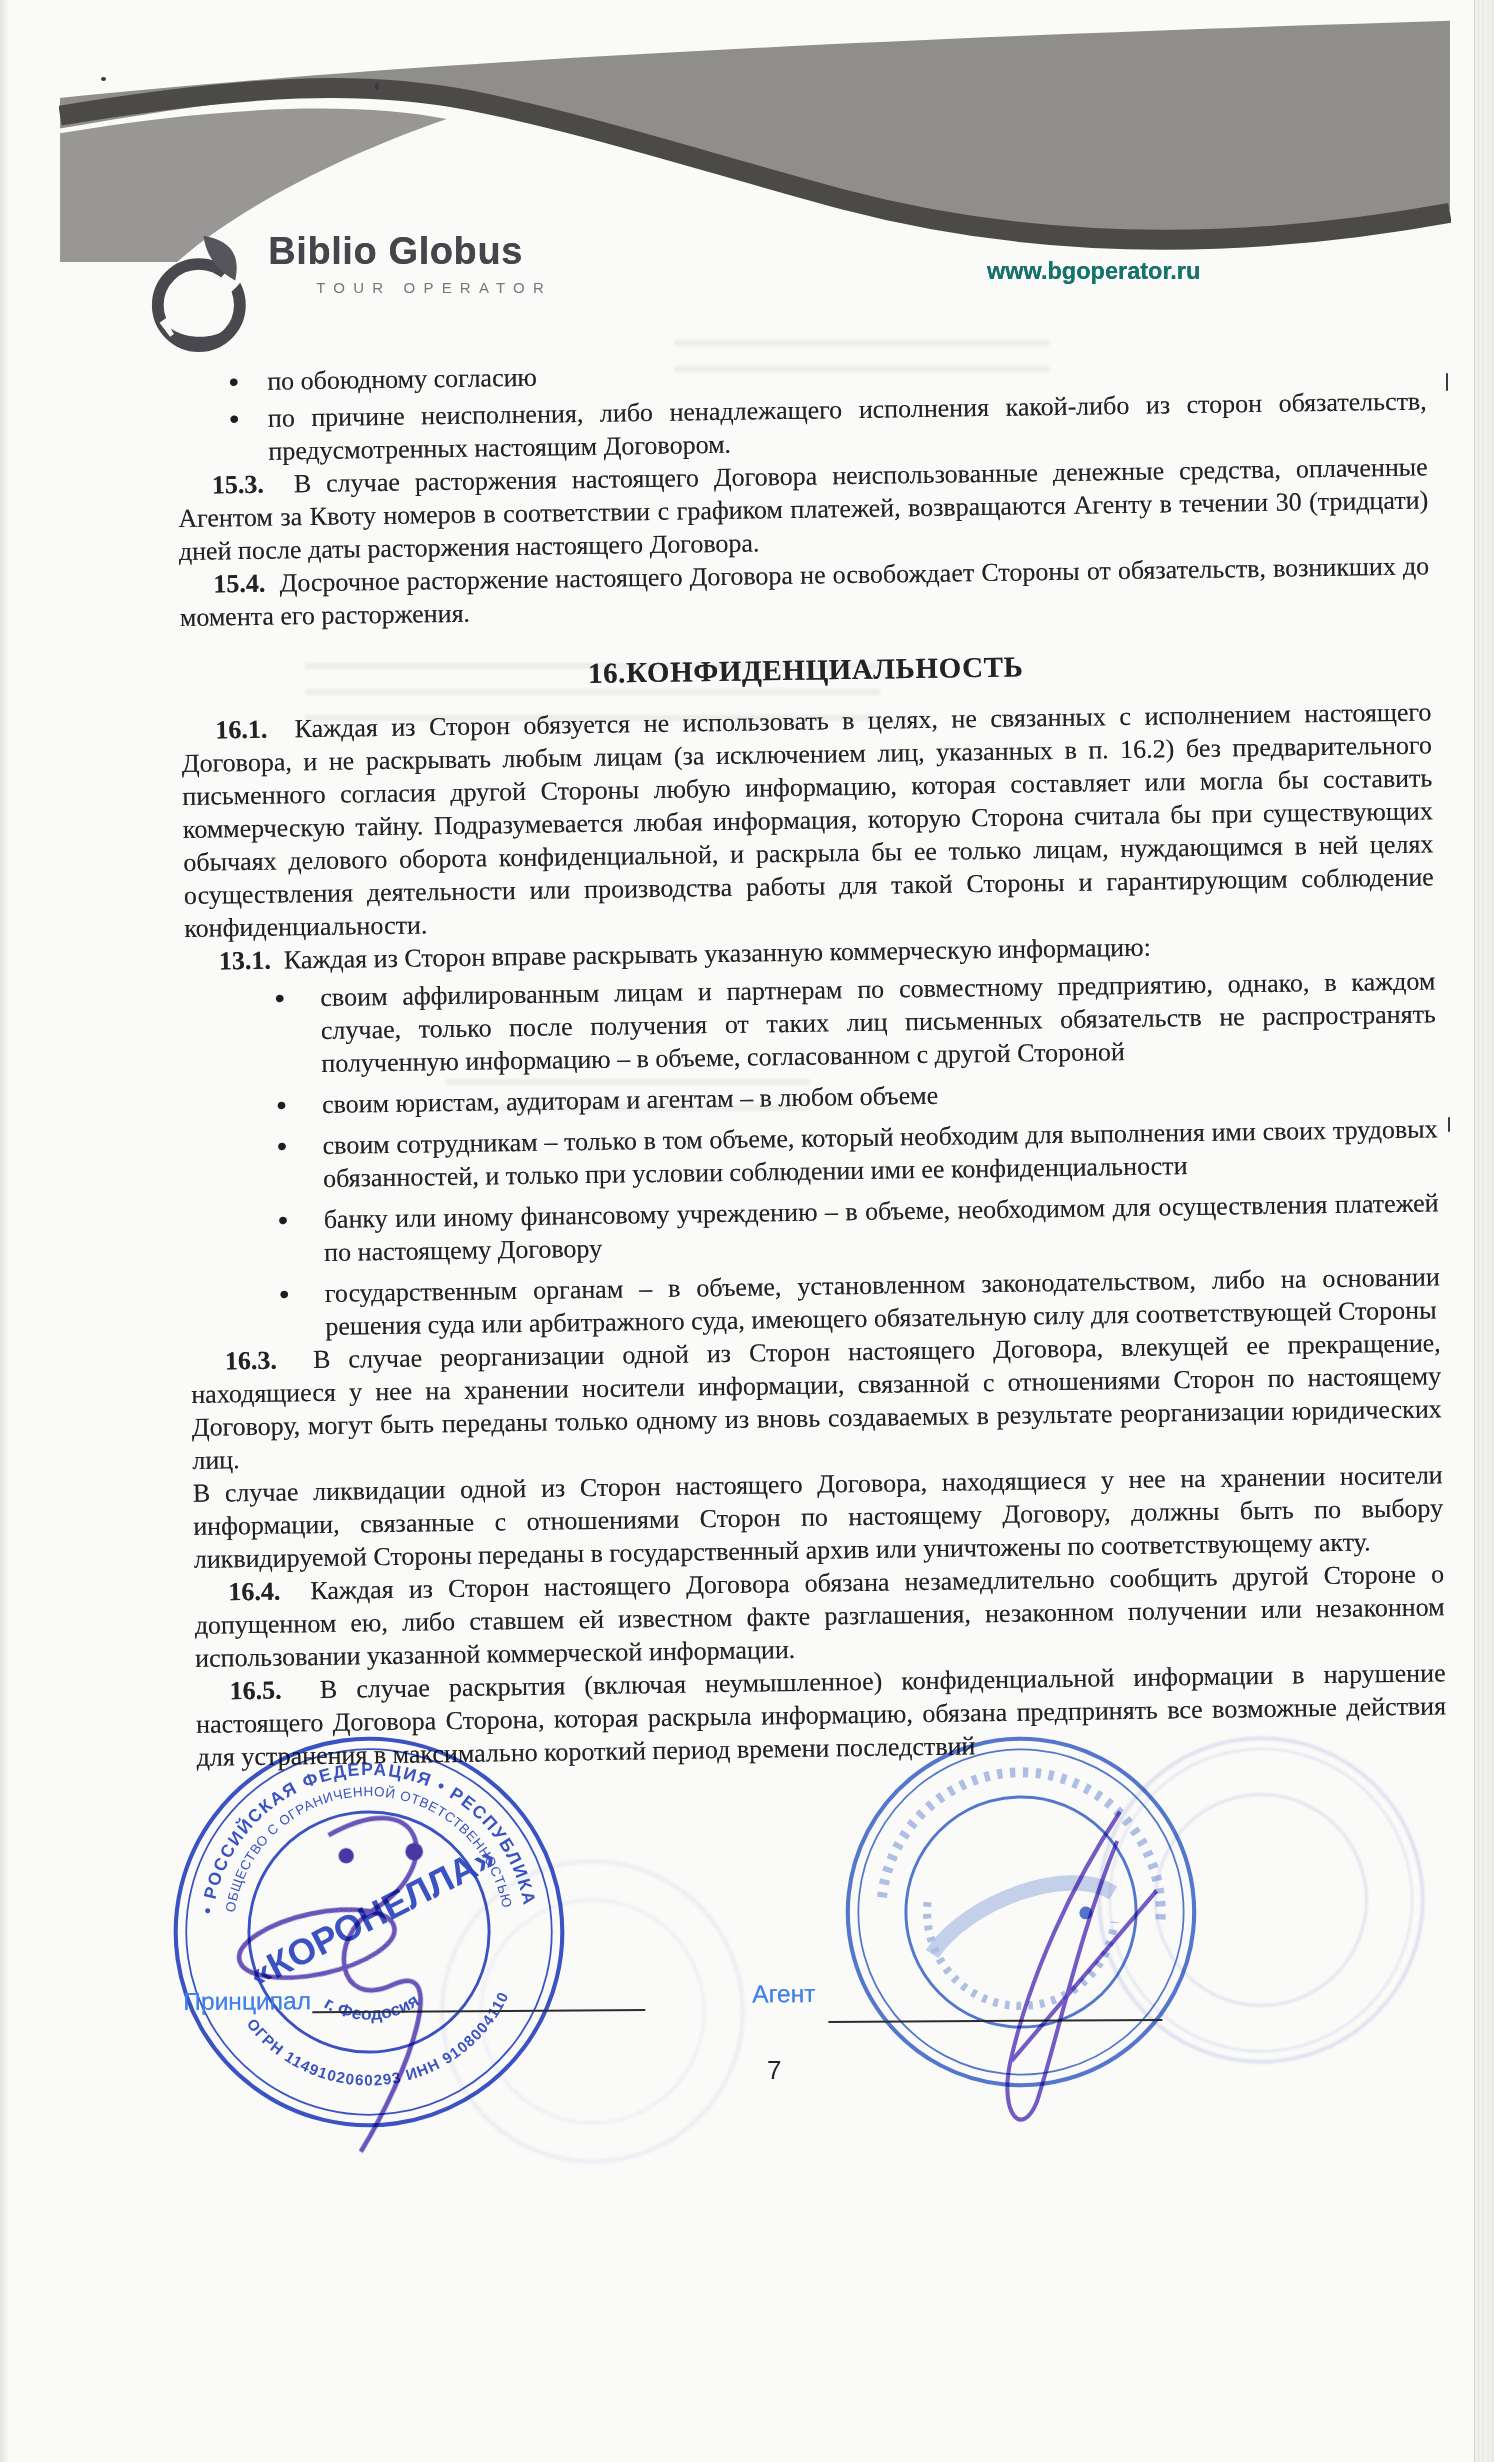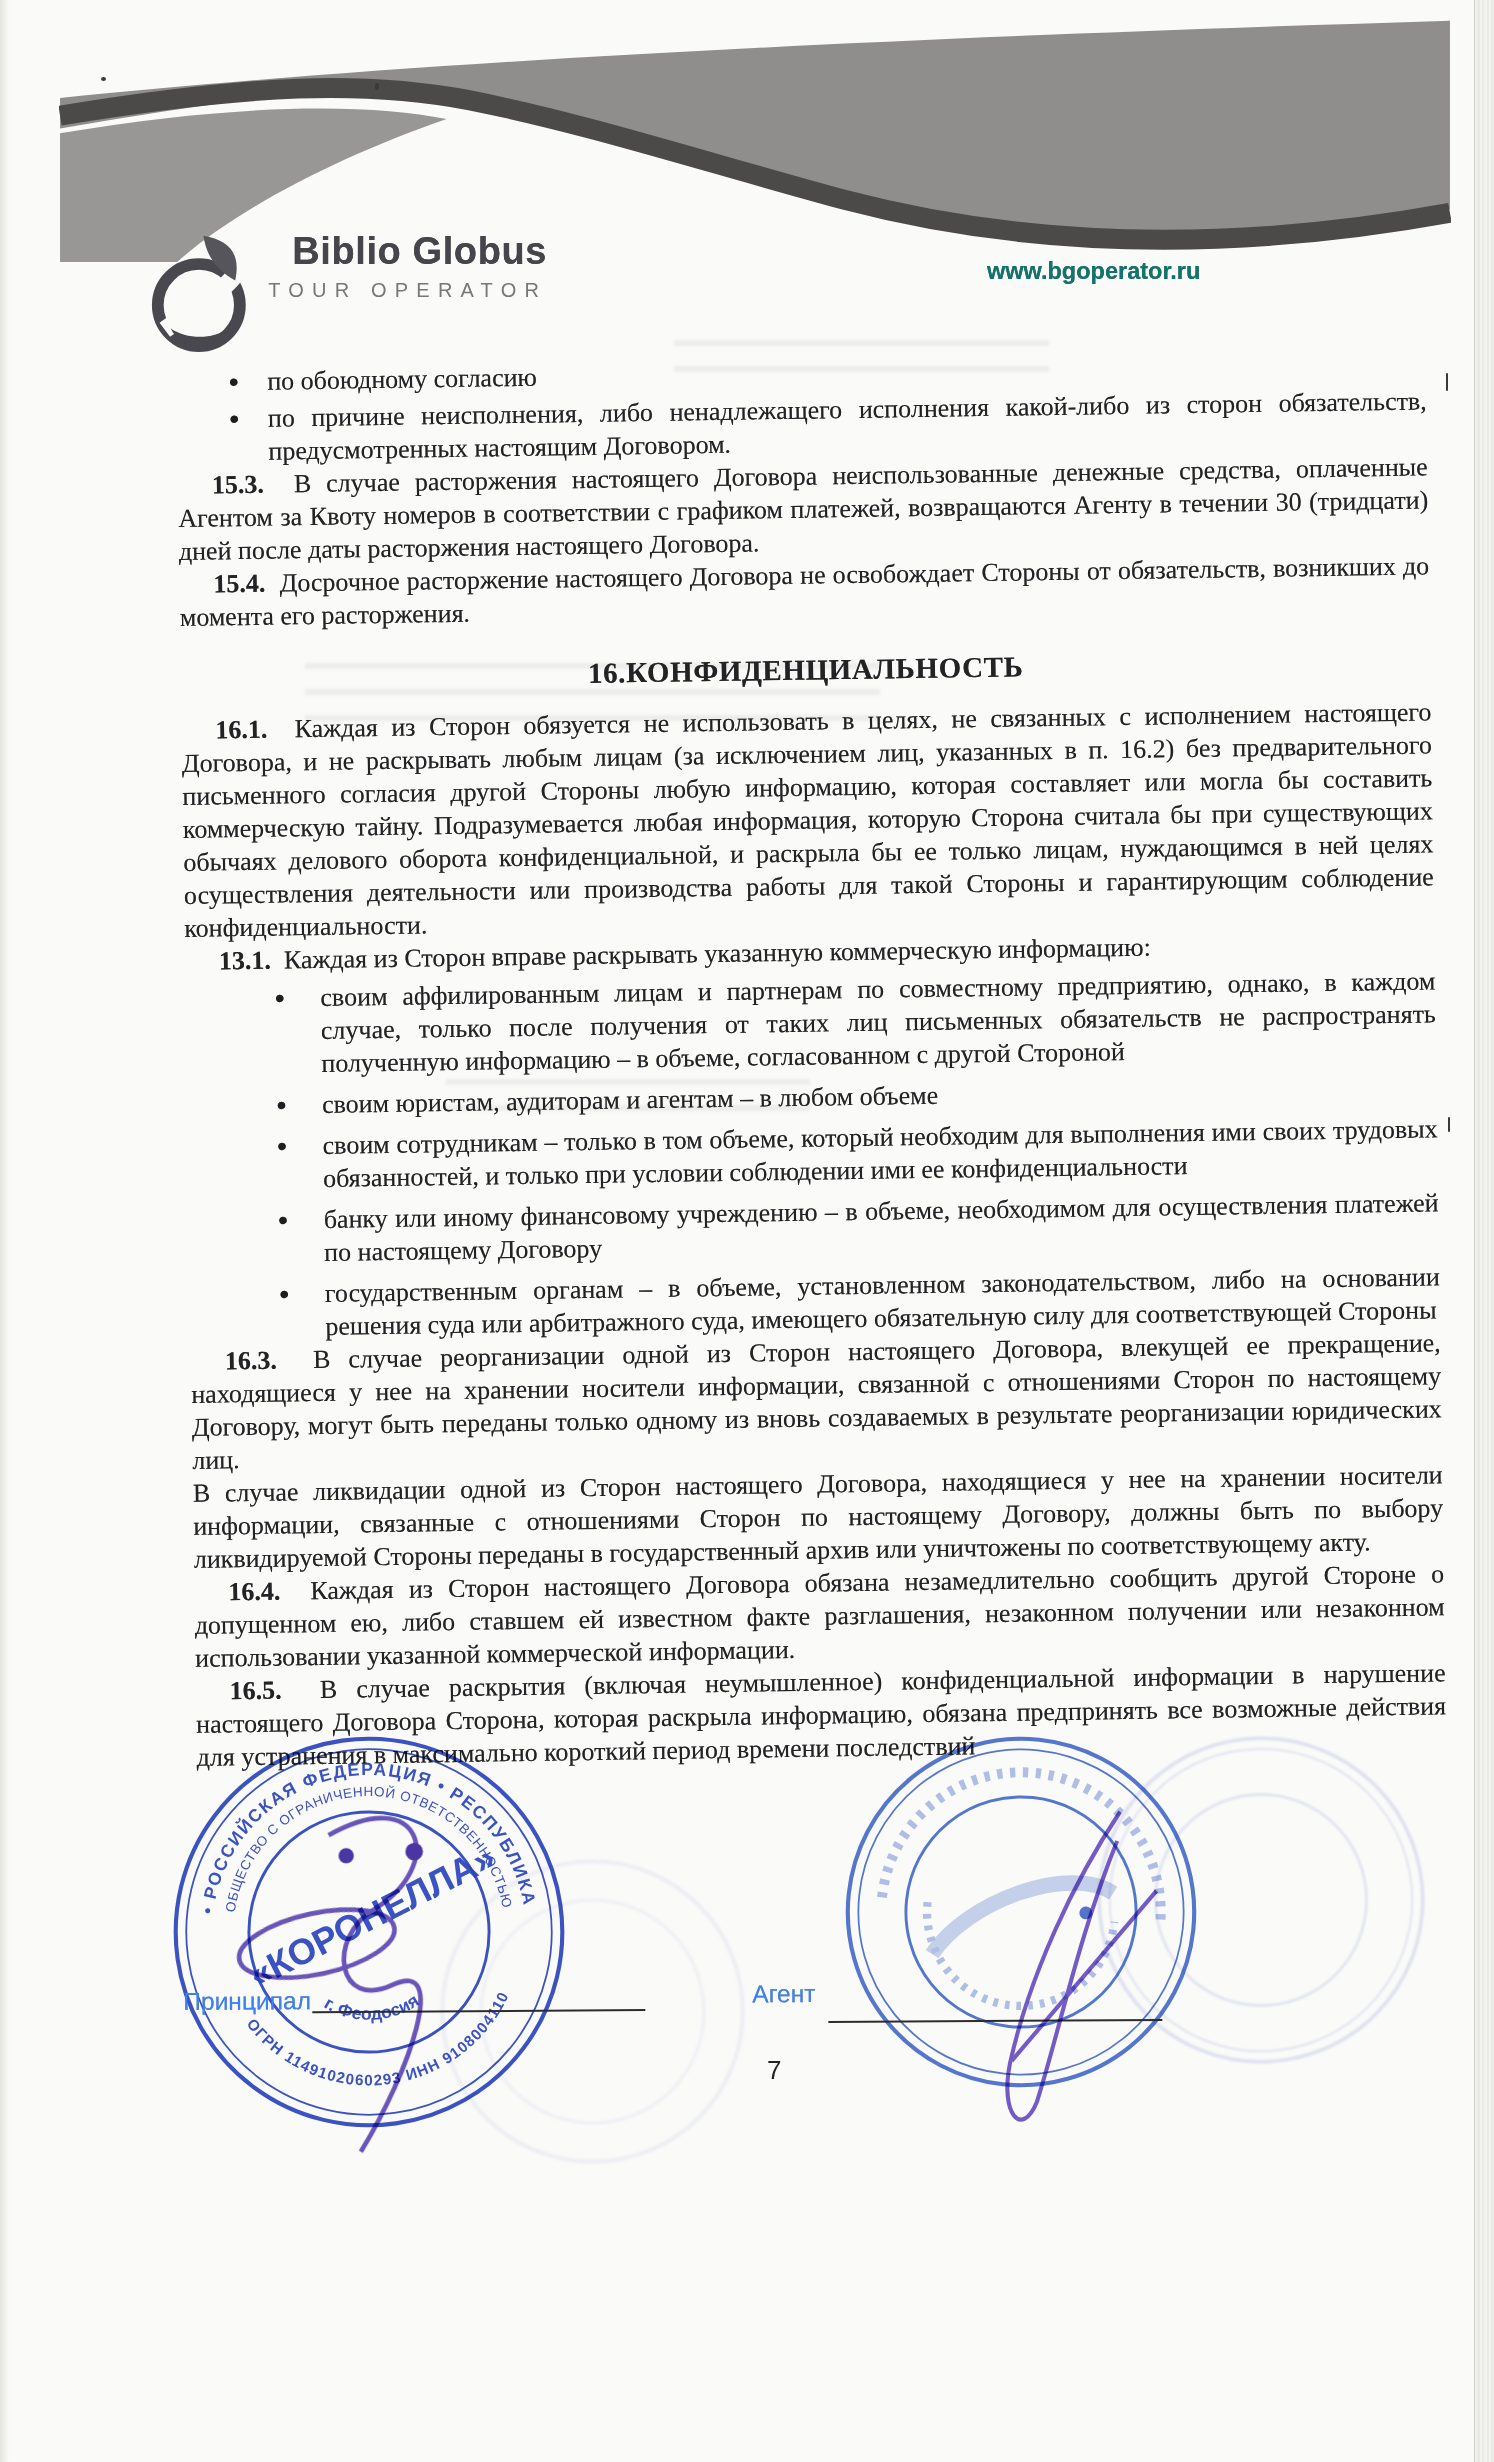--- a/index.html
+++ b/index.html
@@ -8,28 +8,28 @@
     background:#fafaf8;
     font-family:"Liberation Serif", serif;
   }
   .edge-left{position:absolute;left:0;top:0;width:9.4px;height:2462px;
     background:linear-gradient(90deg,#e3e3df,rgba(250,250,248,0));z-index:9;}
   .edge-right{position:absolute;left:1474px;top:0;width:21px;height:2462px;
     border-left:1.2px solid #cfcfc9;
     background:repeating-linear-gradient(90deg,#f2f2ee 0 2.3px,#e9e9e5 2.3px 4.7px);z-index:9;}
   .banner{position:absolute;left:59px;top:16.4px;z-index:1;}
   .logo-row{position:absolute;left:147px;top:230px;z-index:2;display:flex;align-items:flex-start;}
-  .logo-text{margin-left:15.2px;text-align:right;}
+  .logo-text{margin-left:15.2px;}
   .logo-title{
     font-family:"Liberation Sans",sans-serif;font-weight:bold;font-size:38px;
     color:#45454b;letter-spacing:0.6px;text-shadow:0 0 0.6px #55555a;
   }
   .logo-sub{
-    font-family:"Liberation Sans",sans-serif;font-size:20px;color:#77777a;
-    letter-spacing:8.2px;margin-top:5.9px;
+    font-family:"Liberation Sans",sans-serif;font-size:15px;color:#77777a;
+    letter-spacing:8.2px;margin-top:5.9px;margin-left:48px;
   }
   .site-url{
     position:absolute;left:987px;top:258px;z-index:2;
     font-family:"Liberation Sans",sans-serif;font-size:23.5px;font-weight:bold;
     color:#0f766e;text-shadow:0 0 0.6px #505055;
   }
   .content{
     position:absolute;left:176px;top:361px;width:1250px;z-index:2;
     transform:rotate(-0.85deg);transform-origin:0 0;
     font-size:26px;line-height:33px;color:#232325;

